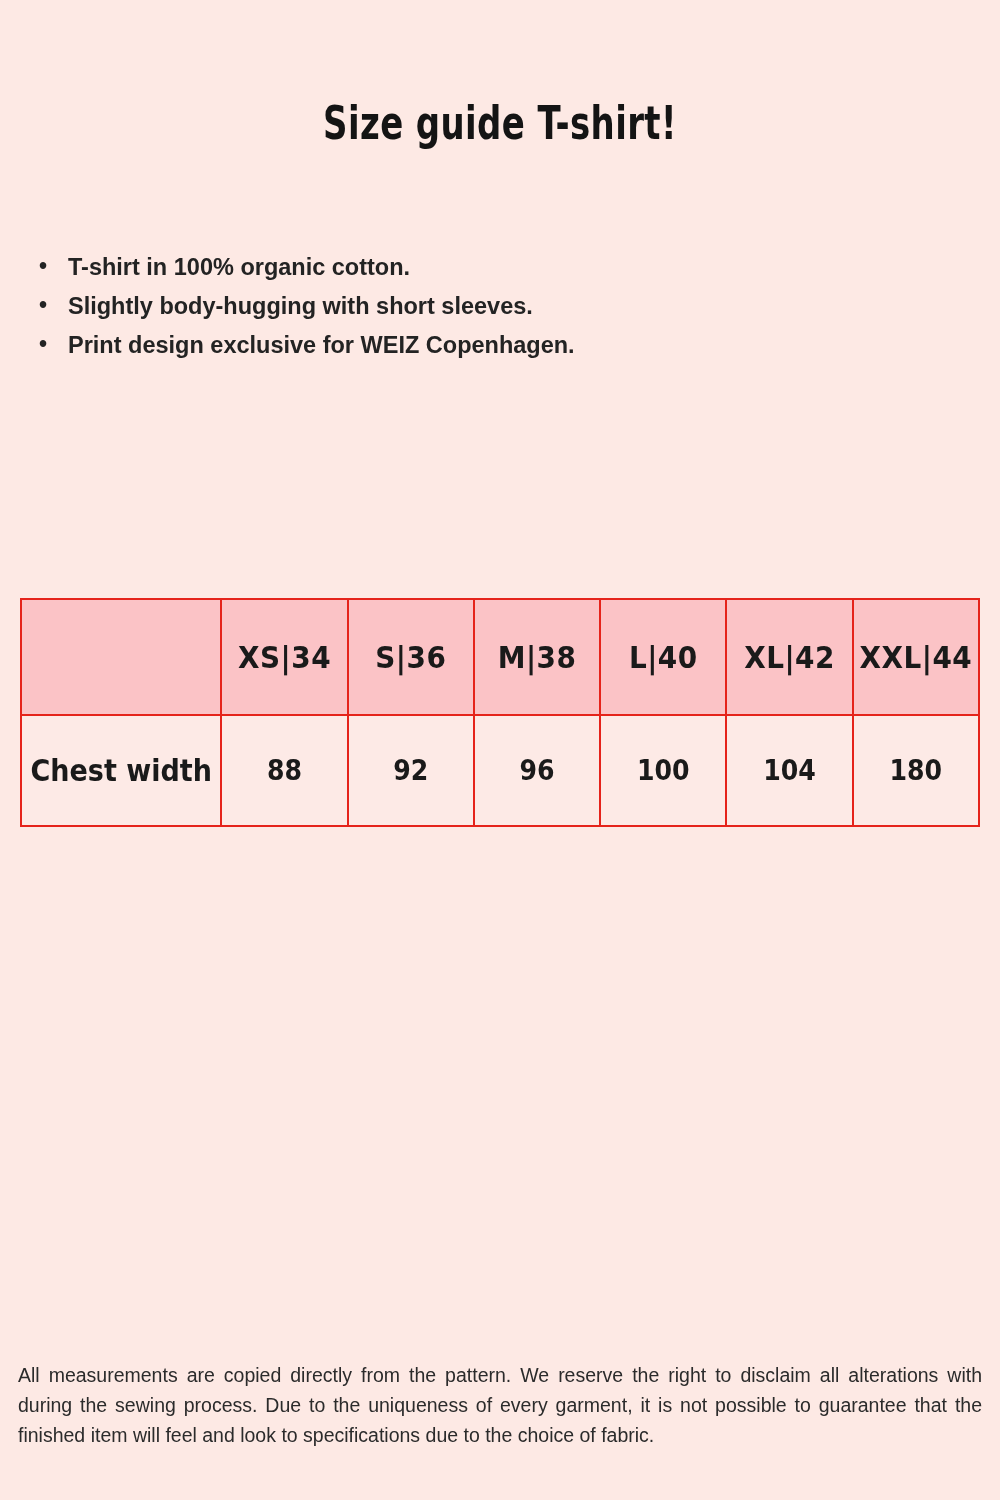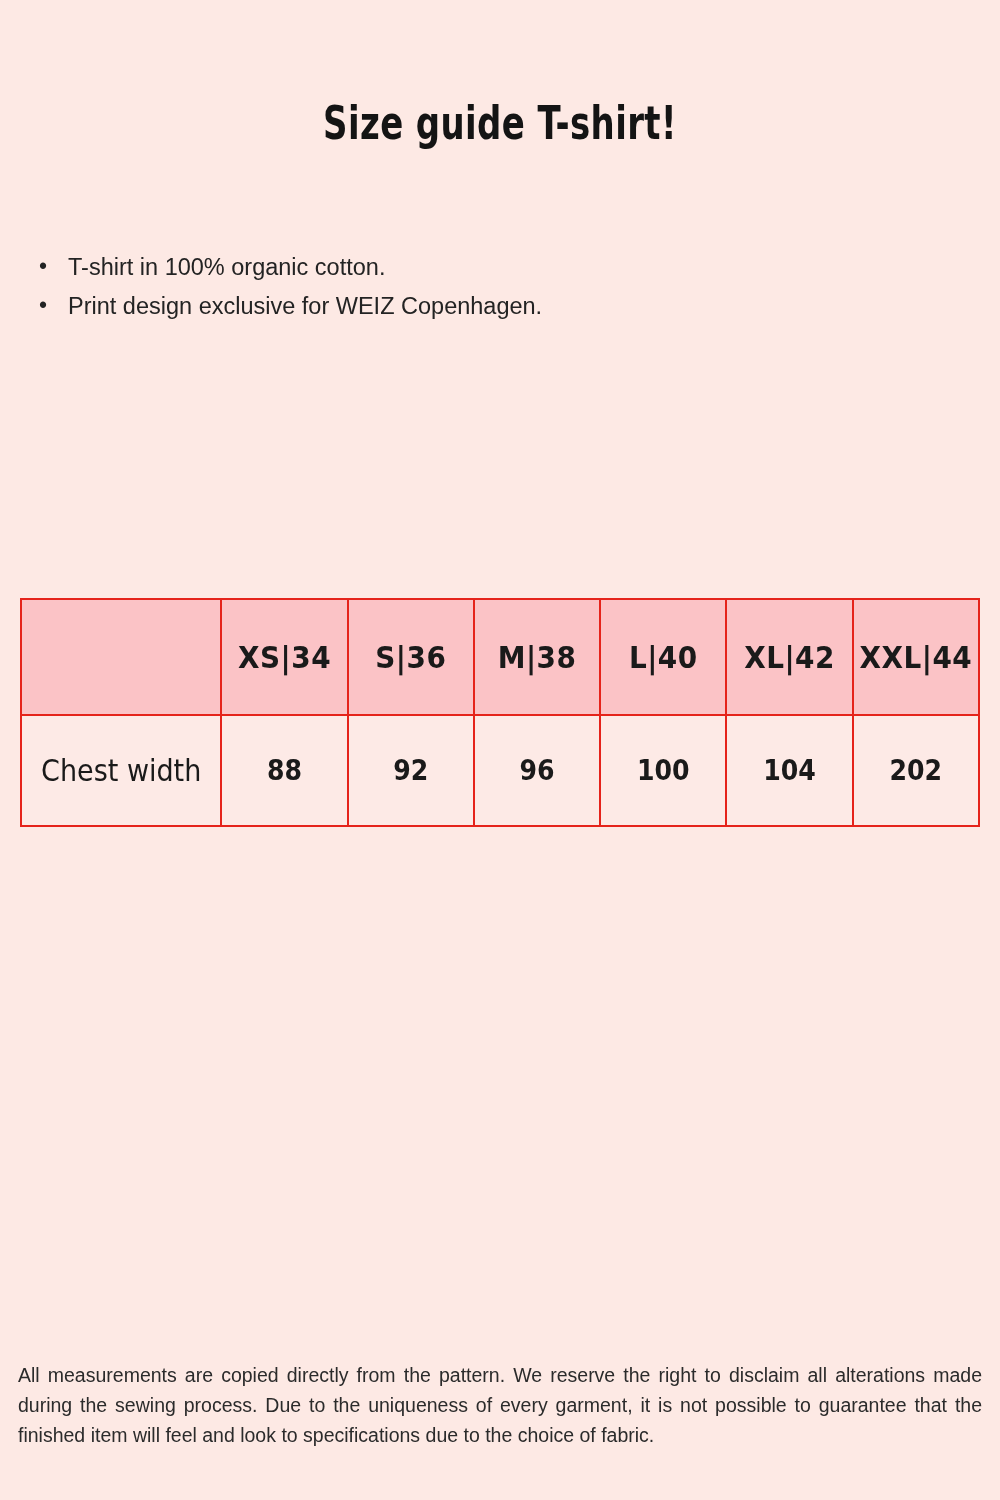--- a/index.html
+++ b/index.html
@@ -36,20 +36,21 @@
     color: #141414;
   }
   .bullets {
     position: absolute;
     top: 248px;
     left: 30px;
     width: 900px;
     margin: 0;
     padding: 0 0 0 38px;
     list-style: none;
+    font-weight: bold;
   }
   .bullets li {
     position: relative;
     font-size: 23.5px;
     line-height: 39px;
     color: #232323;
   }
   .bullets li::before {
     content: "\2022";
     position: absolute;
@@ -89,21 +90,21 @@
     background: #fbc3c6;
   }
   table.size-table tbody td {
     background: #fdeae6;
     height: 107px;
     font-size: 28px;
     font-weight: 700;
   }
   table.size-table tbody td.row-label {
     font-size: 30px;
-    font-weight: 400;
+    font-weight: 700;
   }
   col.label-col { width: 200px; }
   col.size-col  { width: 126px; }
 
   .footnote {
     position: absolute;
     left: 18px;
     top: 1360px;
     width: 964px;
     font-size: 19.5px;
@@ -114,20 +115,21 @@
 </style>
 </head>
 <body>
 
 <div class="page">
 
   <div class="title">Size guide T-shirt!</div>
 
   <ul class="bullets">
     <li>T-shirt in 100% organic cotton.</li>
+    <li>Slightly body-hugging with short sleeves.</li>
     <li>Print design exclusive for WEIZ Copenhagen.</li>
   </ul>
 
   <div class="table-wrap">
     <table class="size-table">
       <colgroup>
         <col class="label-col">
         <col class="size-col">
         <col class="size-col">
         <col class="size-col">
@@ -147,21 +149,21 @@
         </tr>
       </thead>
       <tbody>
         <tr>
           <td class="row-label">Chest width</td>
           <td>88</td>
           <td>92</td>
           <td>96</td>
           <td>100</td>
           <td>104</td>
-          <td>202</td>
+          <td>180</td>
         </tr>
       </tbody>
     </table>
   </div>
 
-  <div class="footnote">All measurements are copied directly from the pattern. We reserve the right to disclaim all alterations made during the sewing process. Due to the uniqueness of every garment, it is not possible to guarantee that the finished item will feel and look to specifications due to the choice of fabric.</div>
+  <div class="footnote">All measurements are copied directly from the pattern. We reserve the right to disclaim all alterations with during the sewing process. Due to the uniqueness of every garment, it is not possible to guarantee that the finished item will feel and look to specifications due to the choice of fabric.</div>
 
 </div>
 
 </body></html>

